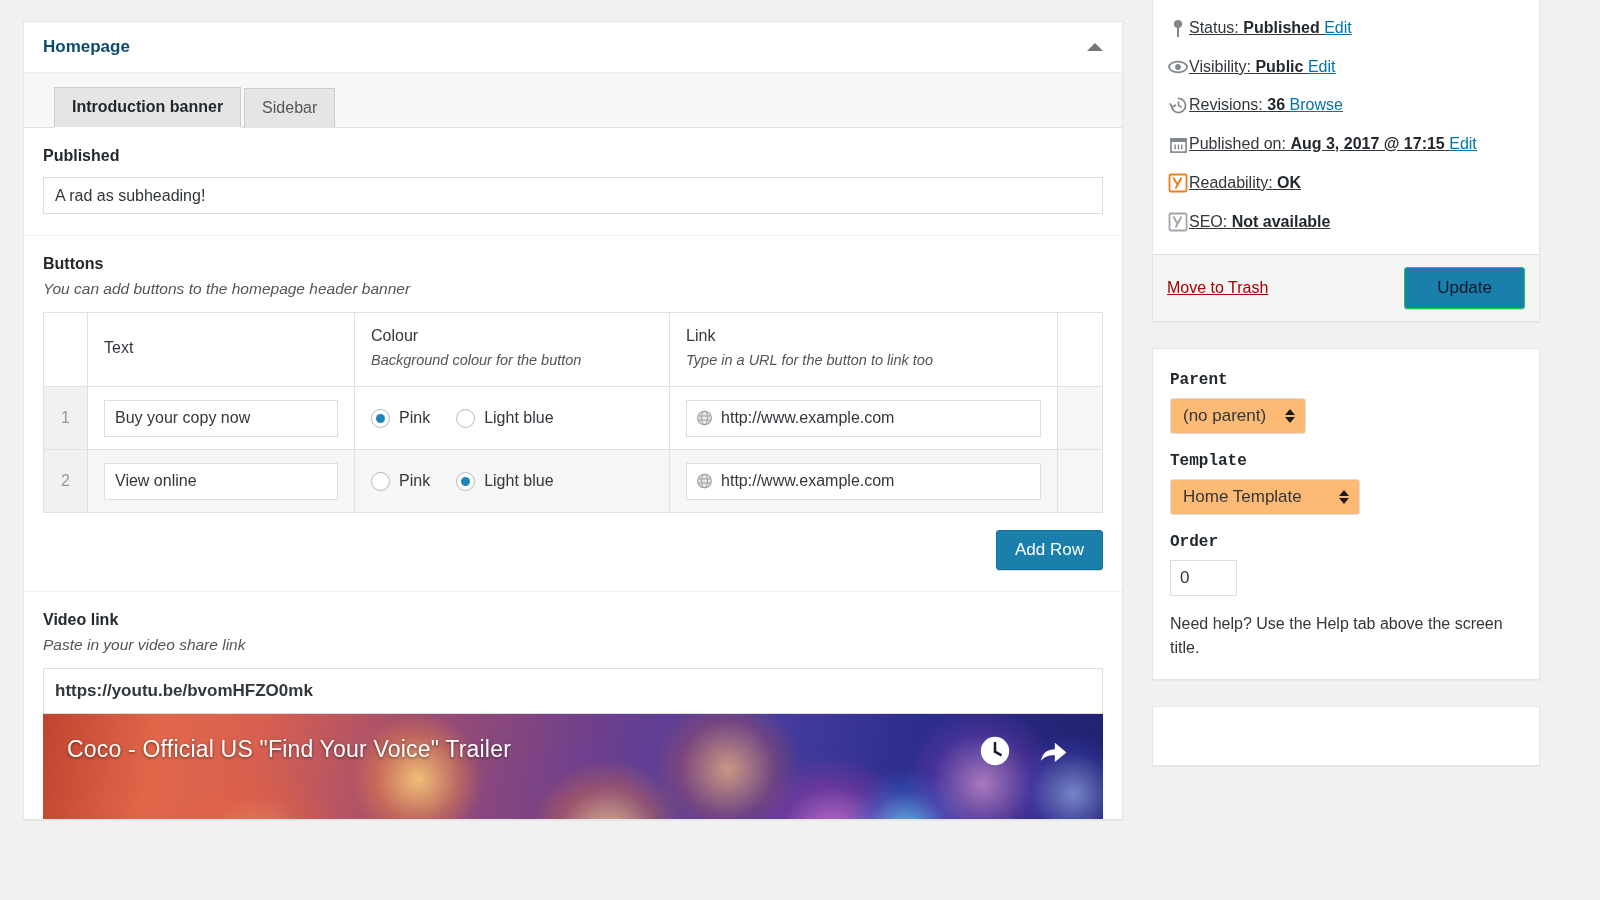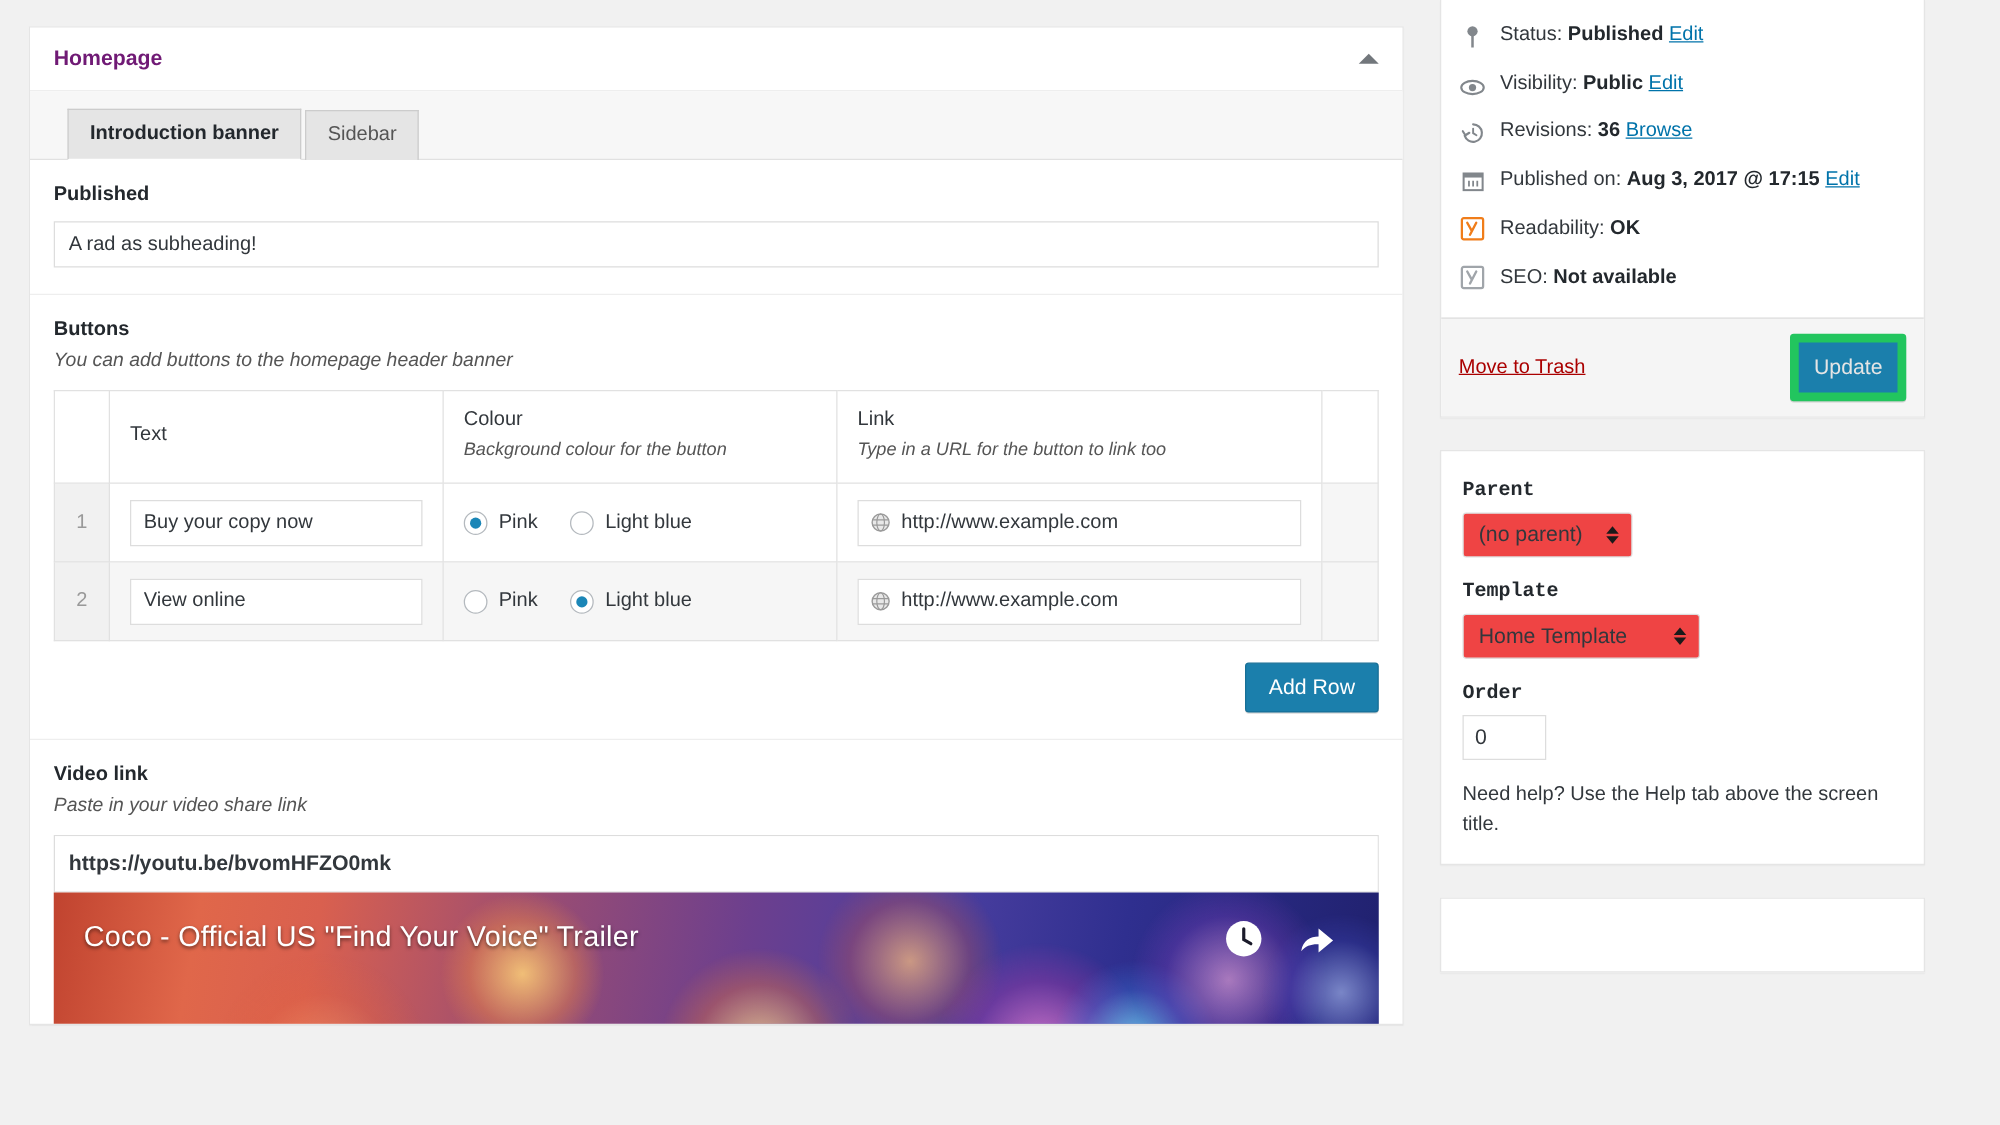--- a/index.html
+++ b/index.html
@@ -22,21 +22,21 @@
     background: #fff;
     border: 1px solid #e5e5e5;
     box-shadow: 0 1px 1px rgba(0,0,0,.04);
   }
   .postbox-header {
     height: 51px;
     display: flex; align-items: center; justify-content: space-between;
     padding: 0 19px;
     border-bottom: 1px solid #eee;
   }
-  .postbox-title { font-size: 17px; font-weight: bold; color: #701a75; }
+  .postbox-title { font-size: 17px; font-weight: bold; color: #0c4a6e; }
   .toggle-arrow {
     width: 0; height: 0;
     border-left: 8px solid transparent;
     border-right: 8px solid transparent;
     border-bottom: 8px solid #72777c;
     cursor: pointer;
   }
 
   
   .tabs-bar {
@@ -161,50 +161,50 @@
     text-shadow: 0 1px 3px rgba(0,0,0,.55);
     letter-spacing: .2px;
   }
   .video-actions { position: absolute; right: 33px; top: 20px; display: flex; gap: 24px; align-items: center; }
 
   
   .side-col { position: absolute; left: 1152px; top: 0px; width: 388px; }
   .side-box { background: #fff; border: 1px solid #e5e5e5; box-shadow: 0 1px 1px rgba(0,0,0,.04); }
   .publish-box { border-top: none; }
   .misc-pub { padding: 8px 14px 14px 14px; }
-  .misc-row { display: flex; align-items: flex-end; gap: 11px; padding: 9px 0 8px 0; font-size: 16px; line-height: 1.35; }
+  .misc-row { display: flex; align-items: center; padding: 9px 0 8px 0; font-size: 16px; line-height: 1.35; text-decoration: underline; }
   .misc-ico { width: 22px; flex: 0 0 22px; display: flex; justify-content: center; padding-top: 2px; }
   .misc-txt { color: #32373c; }
   .misc-txt b { color: #23282d; }
   a.wp-link { color: #0073aa; text-decoration: underline; cursor: pointer; }
   a.trash-link { color: #a00; text-decoration: underline; cursor: pointer; font-size: 16px; }
   .major-actions {
     background: #f5f5f5;
     border-top: 1px solid #ddd;
     padding: 12px 14px;
     display: flex; align-items: center; justify-content: space-between;
     min-height: 64px;
   }
   .btn-update {
-    background: #1b7fac; border: 7px solid #22c55e; border-radius: 3px;
-    color: #e5e5e5; font-size: 17px; padding: 10px 12px; cursor: pointer;
+    background: #1b7fac; border: 1px solid #22c55e; border-radius: 3px;
+    color: #0f172a; font-size: 17px; padding: 10px 32px; cursor: pointer;
     font-family: "Liberation Sans", sans-serif;
     box-shadow: 0 1px 0 rgba(0,0,0,.15);
   }
   .side-header {
     height: 50px; display: flex; align-items: center; justify-content: space-between;
     padding: 0 17px; border-bottom: 1px solid #eee;
   }
   .side-title { font-size: 17px; font-weight: bold; color: #23282d; }
   .side-body { padding: 14px 17px 20px 17px; }
   .attr-label { font-size: 16px; font-weight: bold; color: #23282d; margin: 8px 0 9px 0; font-family: Liberation Mono, monospace; }
   .select-box {
     display: inline-flex; align-items: center; justify-content: space-between;
     gap: 13px;
-    border: 1px solid #ddd; border-radius: 3px; background: #ef4444;
+    border: 1px solid #ddd; border-radius: 3px; background: #fdba74;
     padding: 7px 10px 7px 12px; font-size: 17px; color: #32373c;
     cursor: pointer; min-width: 136px;
   }
   .spin { display: flex; flex-direction: column; gap: 2px; }
   .spin i { display: block; width: 0; height: 0; border-left: 5px solid transparent; border-right: 5px solid transparent; }
   .spin i.up { border-bottom: 6px solid #1a1a1a; }
   .spin i.dn { border-top: 6px solid #1a1a1a; }
   .num-input { width: 67px; height: 36px; border: 1px solid #ddd; padding: 0 9px; font-size: 17px; background:#fff; color:#32373c; font-family:"Liberation Sans", sans-serif;}
   .help-note { font-size: 16px; color: #32373c; line-height: 1.45; margin-top: 16px; }
   .empty-box { height: 60px; }

